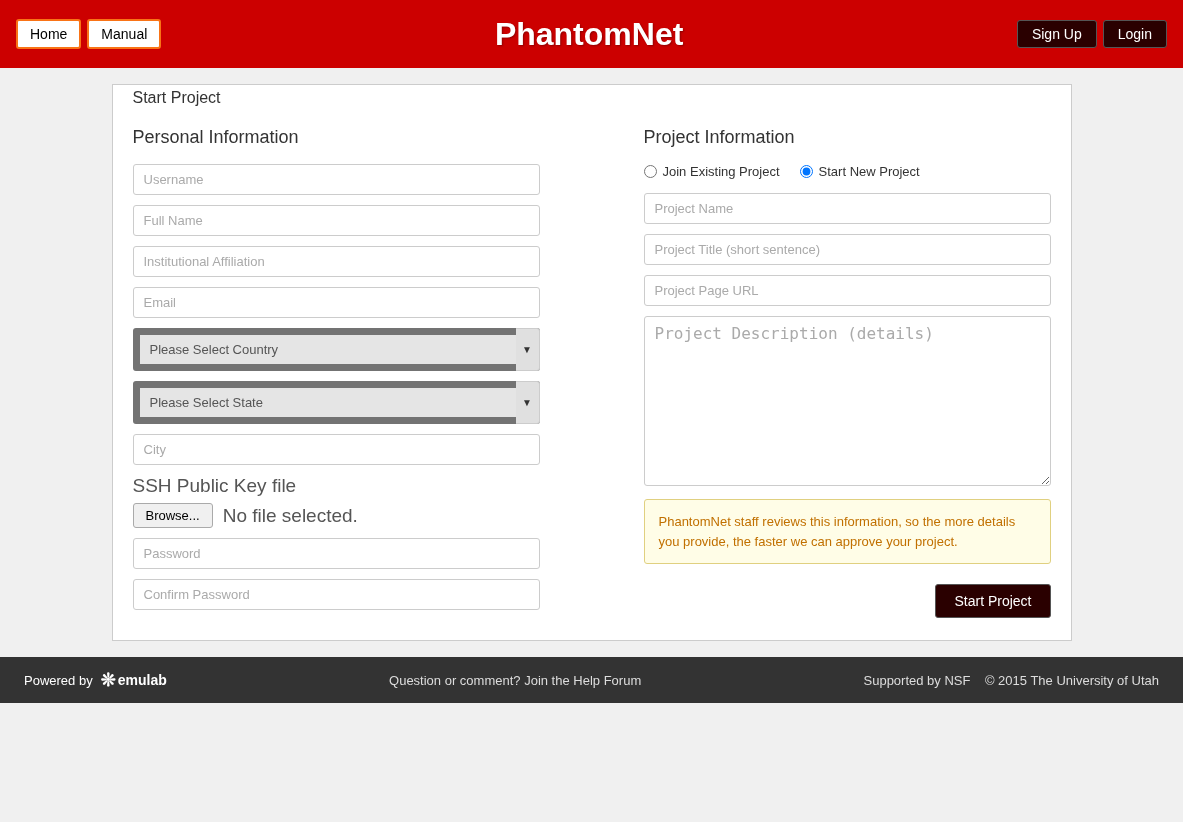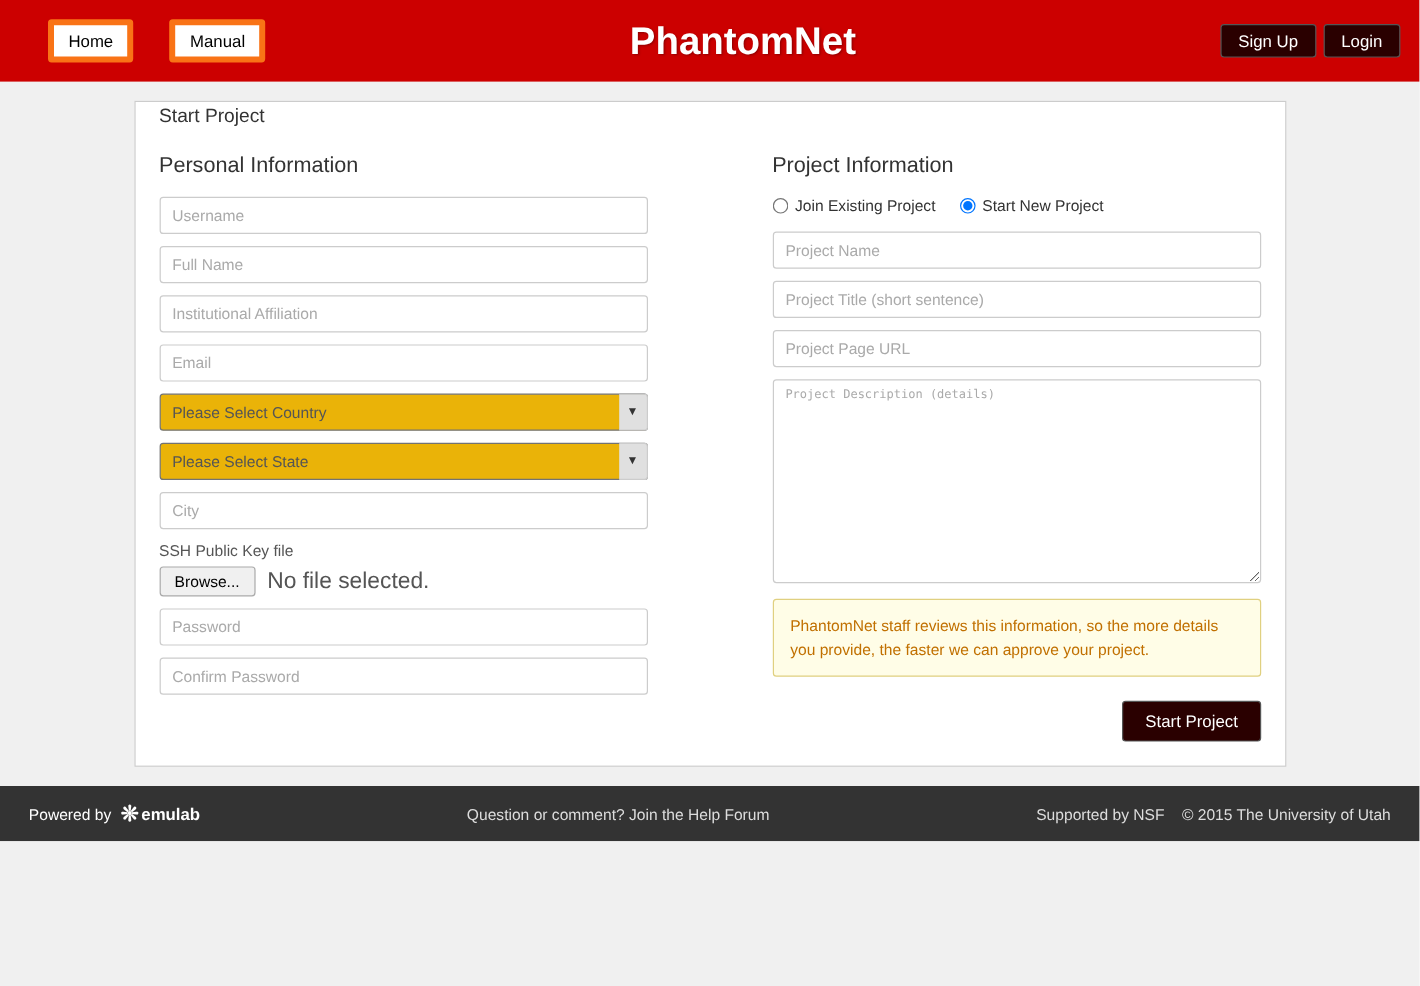--- a/index.html
+++ b/index.html
@@ -11,26 +11,25 @@
       padding: 8px 16px;
       display: flex;
       align-items: center;
       justify-content: space-between;
       height: 68px;
       position: relative;
     }
     .header-nav { display: flex; gap: 6px; }
     .header-btn {
       background: white;
-      border: 5px solid #f97316;
+      border: 2px solid #f97316;
       padding: 5px 12px;
       cursor: pointer;
       font-size: 14px;
       border-radius: 3px;
-      margin-left: 24px;
     }
     .header-auth { display: flex; gap: 6px; }
     .auth-btn {
       background: #2a0000;
       color: white;
       border: 1px solid #555;
       padding: 5px 14px;
       cursor: pointer;
       font-size: 14px;
       border-radius: 3px;
@@ -81,25 +80,25 @@
     }
     .form-input::placeholder { color: #aaa; }
 
     .form-select-wrap {
       position: relative;
       width: 100%;
     }
     .form-select {
       width: 100%;
       padding: 7px 10px;
-      border: 1px solid #737373;
+      border: 7px solid #737373;
       border-radius: 3px;
       font-size: 13px;
       color: #555;
-      background: #eab308;
+      background: #e5e5e5;
       appearance: none;
       -webkit-appearance: none;
       outline: none;
       cursor: pointer;
     }
     .select-arrow {
       position: absolute;
       right: 0;
       top: 0;
       bottom: 0;
@@ -110,21 +109,21 @@
       border-radius: 0 3px 3px 0;
       display: flex;
       align-items: center;
       justify-content: center;
       pointer-events: none;
       font-size: 10px;
       color: #333;
     }
 
     .ssh-label {
-      font-size: 13px;
+      font-size: 19px;
       color: #555;
       margin-bottom: 6px;
     }
     .file-upload-wrap { display: flex; align-items: center; gap: 10px; }
     .browse-btn {
       padding: 4px 12px;
       background: #f0f0f0;
       border: 1px solid #aaa;
       border-radius: 3px;
       cursor: pointer;
@@ -140,21 +139,21 @@
       margin-bottom: 14px;
     }
     .radio-option { display: flex; align-items: center; gap: 6px; cursor: pointer; font-size: 13px; color: #333; }
     .radio-option input[type="radio"] { cursor: pointer; }
 
     .form-textarea {
       width: 100%;
       padding: 7px 10px;
       border: 1px solid #ccc;
       border-radius: 3px;
-      font-size: 10px;
+      font-size: 16px;
       color: #666;
       outline: none;
       resize: vertical;
       min-height: 170px;
     }
     .form-textarea::placeholder { color: #aaa; }
 
     .info-box {
       background: #fffde7;
       border: 1px solid #e0d080;

